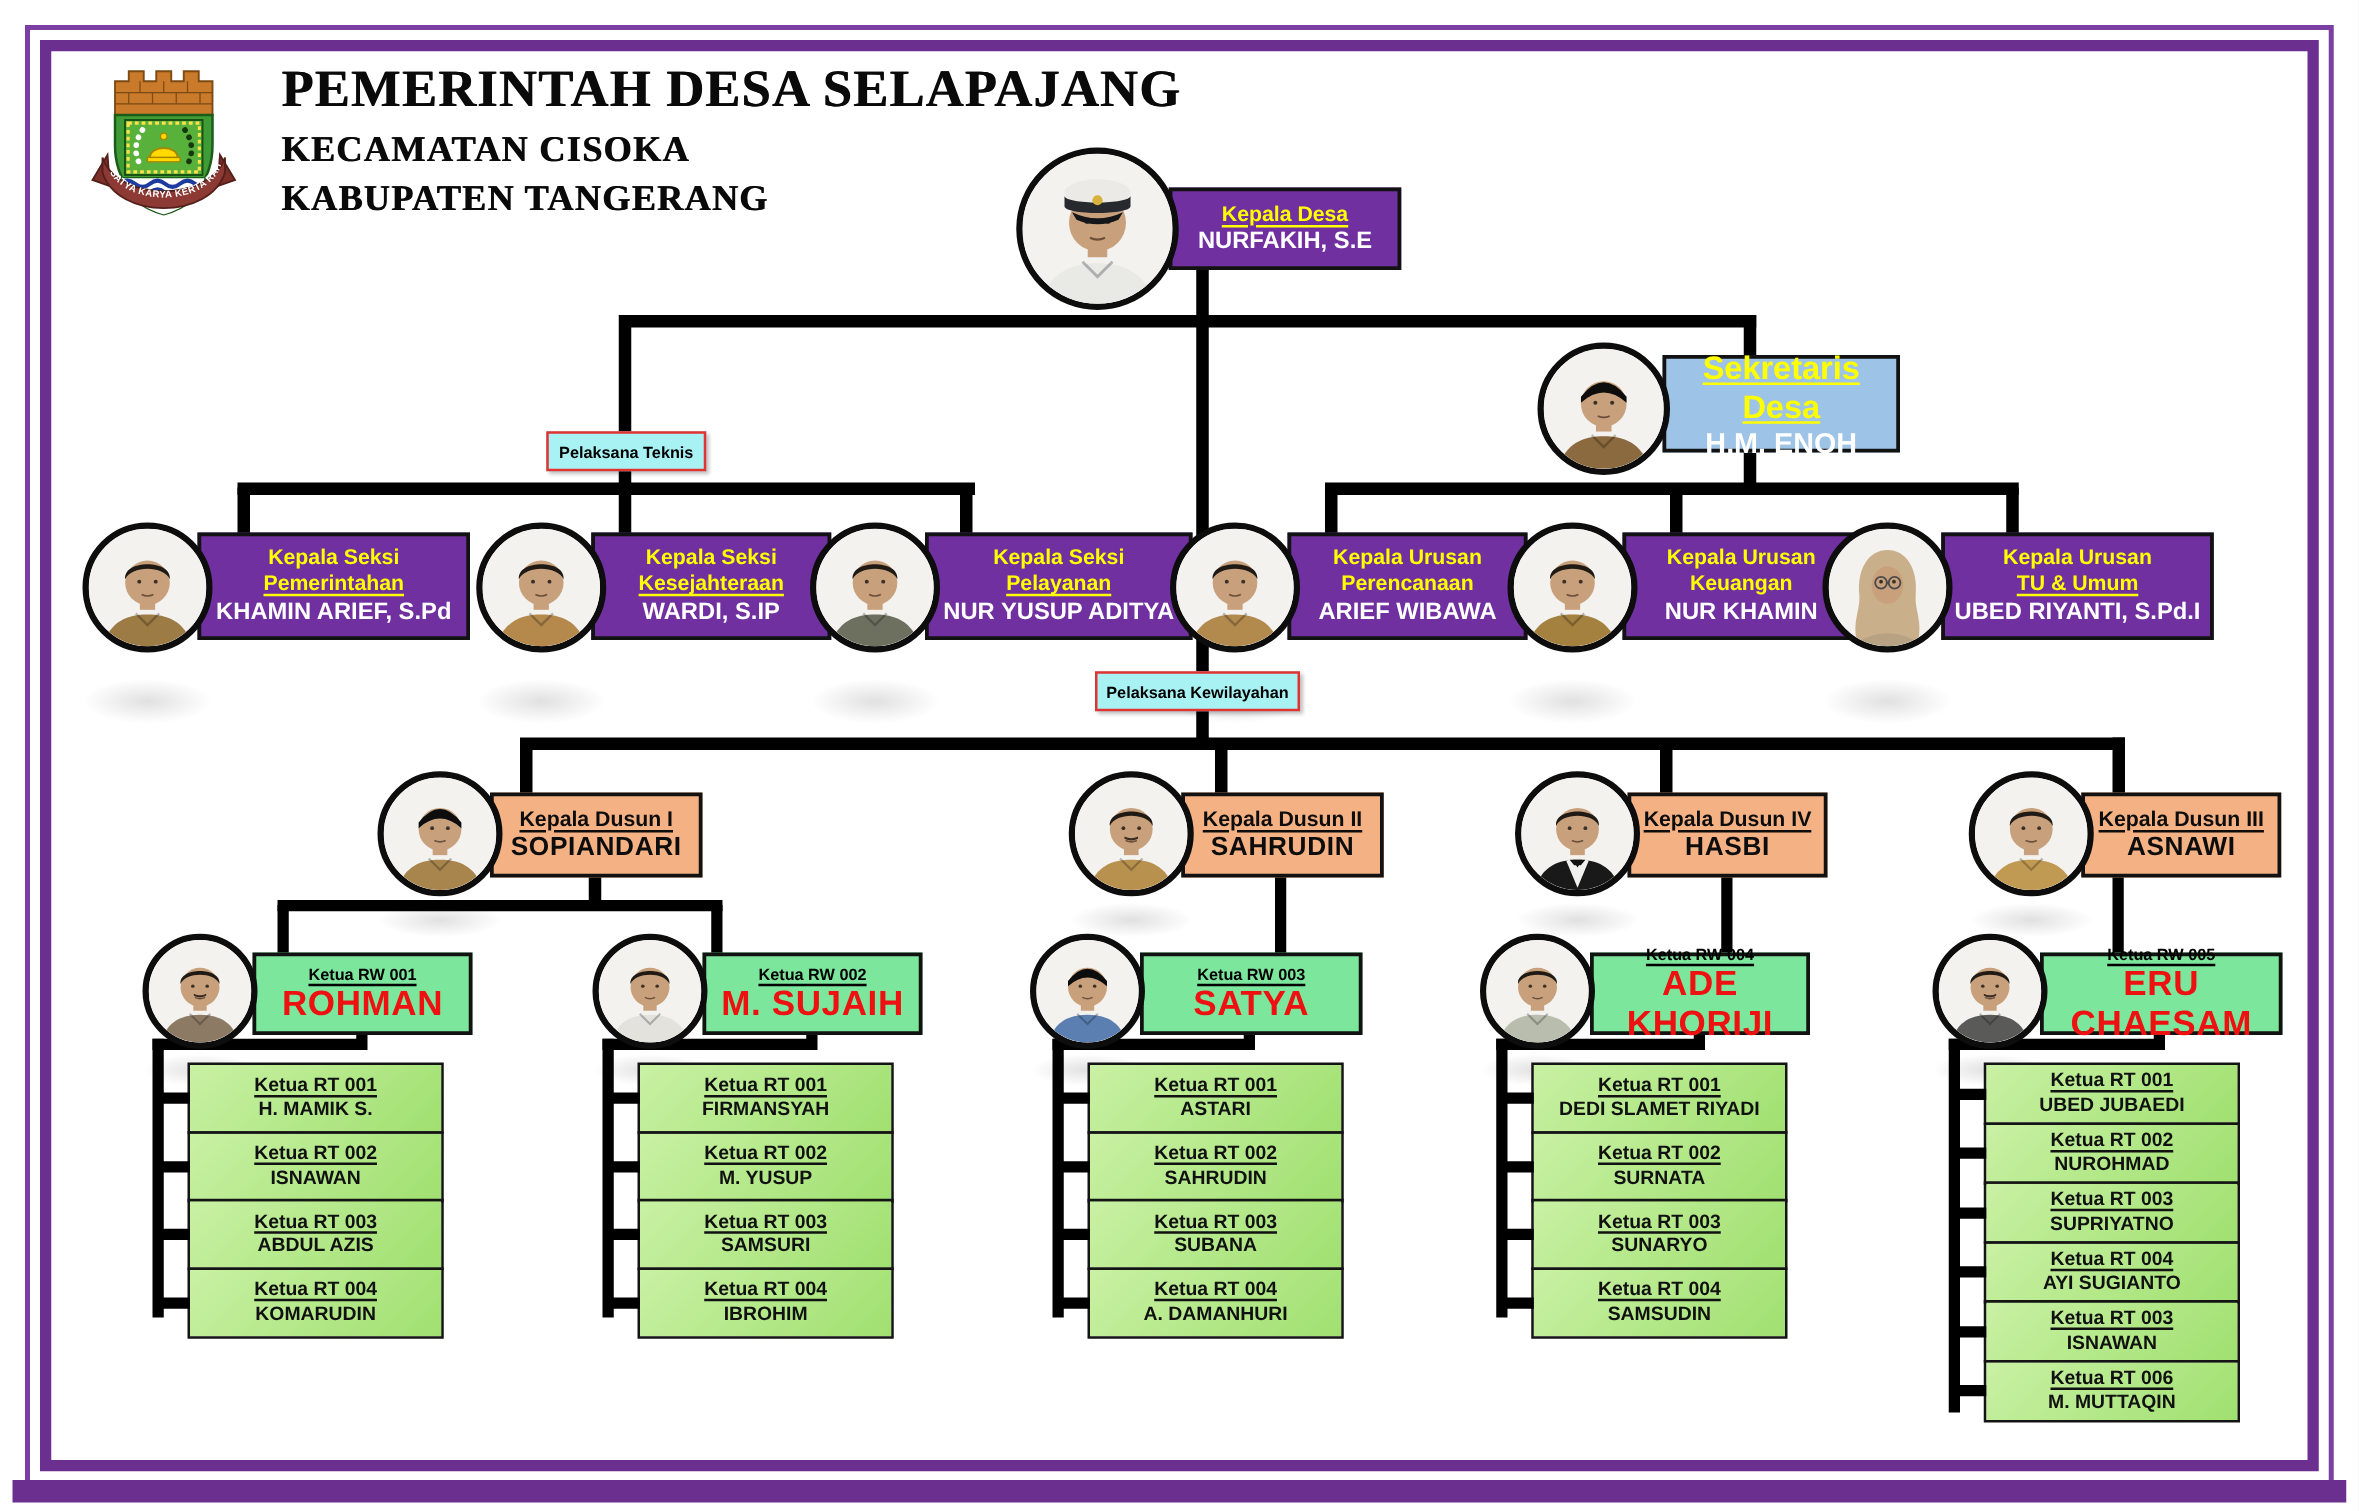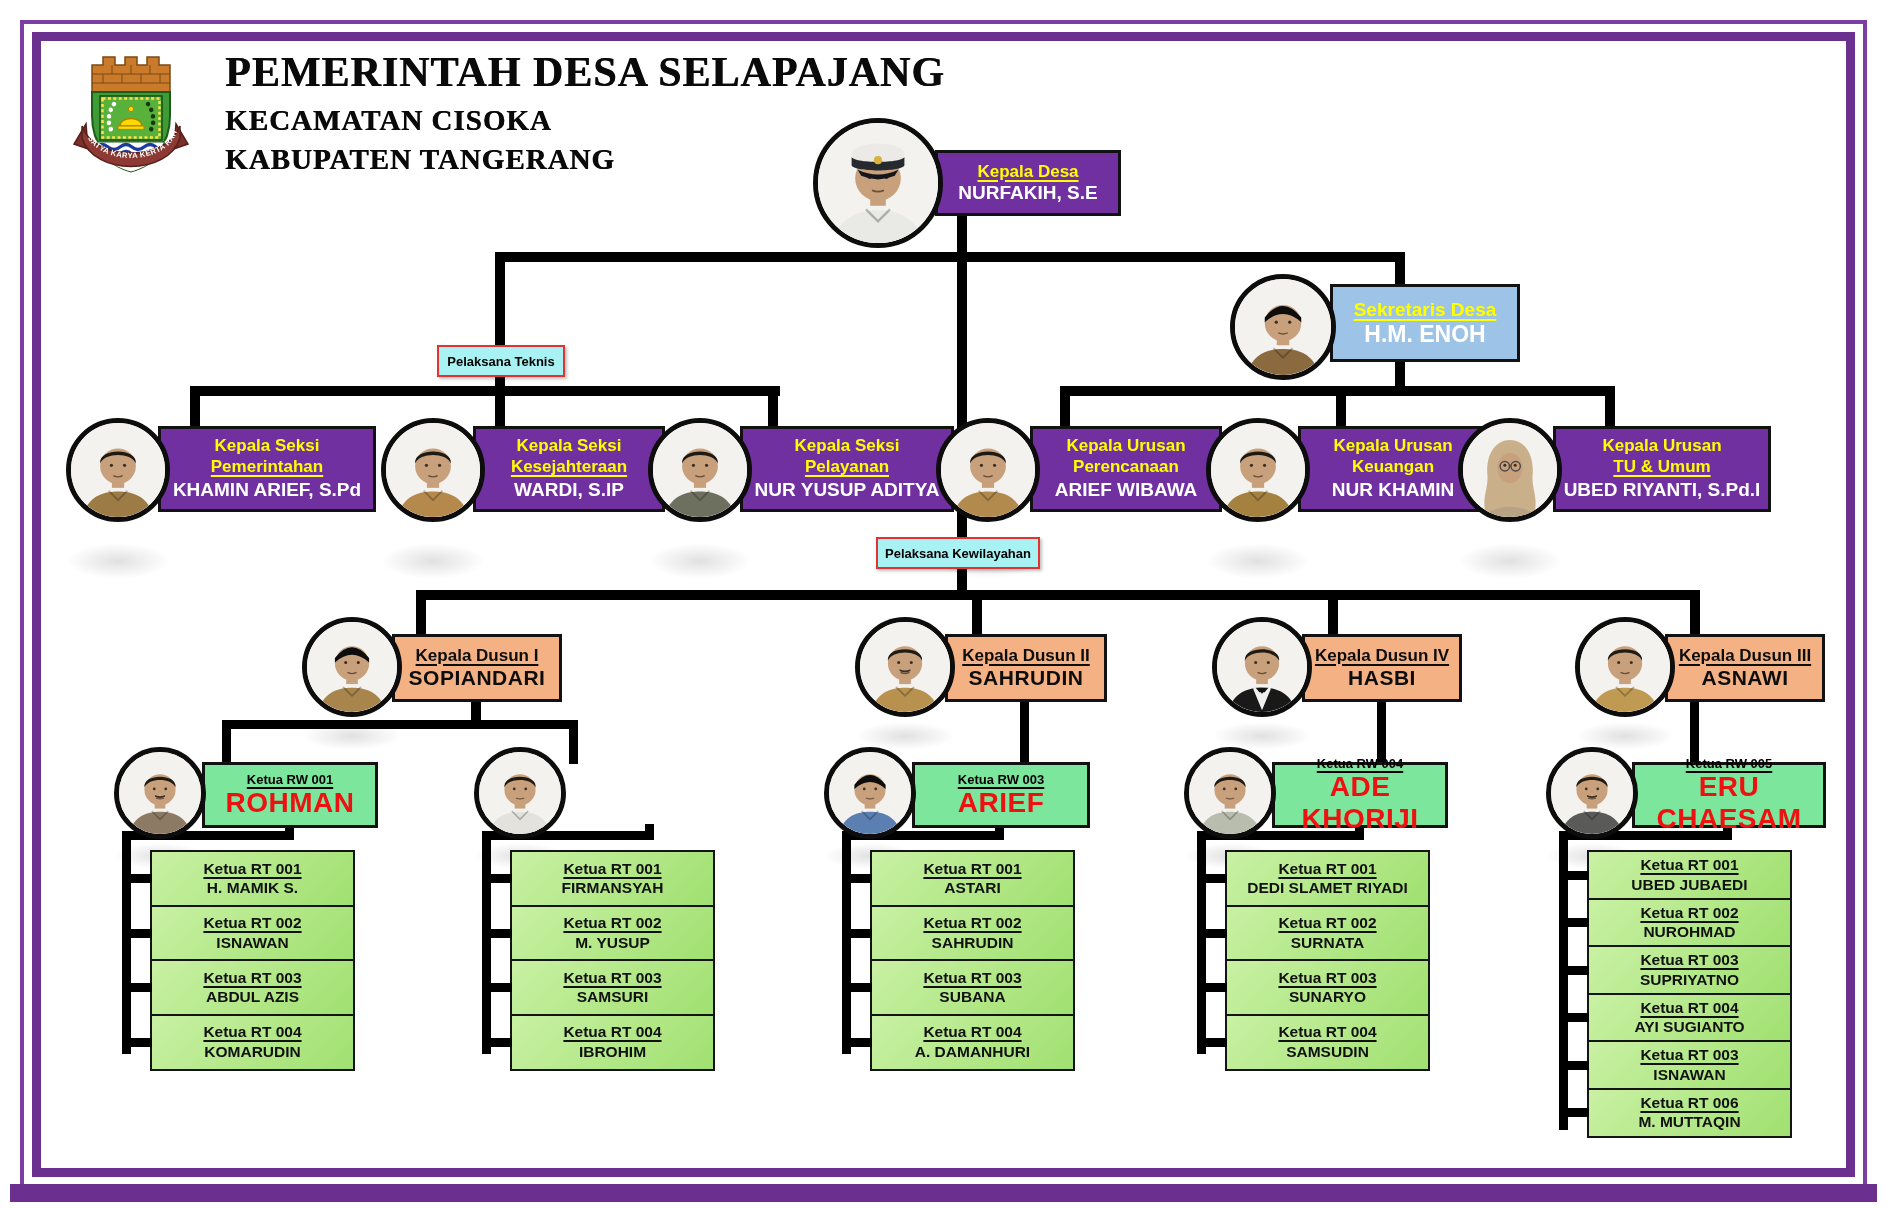--- a/index.html
+++ b/index.html
@@ -22,21 +22,21 @@
         text-align:center;font-weight:bold;z-index:2;border:3px solid #121212;box-sizing:border-box;}
   .purple{background:#7030A0;}
   .blue{background:#9DC3E6;}
   .orange{background:#F4B183;}
   .green{background:#7CE69C;}
   .nt{font-size:17px;line-height:1.25;}
   .nn{font-size:19px;line-height:1.35;}
   .y{color:#FFFF00;} .w{color:#ffffff;} .r{color:#EE1111;}
   .u{text-decoration:underline;text-underline-offset:3px;text-decoration-thickness:2px;}
   .kd-title{font-size:17px;} .kd-name{font-size:19px;}
-  .sek-title{font-size:19px;} .sek-name{font-size:23px;}
+  .sek-title{font-size:26px;} .sek-name{font-size:23px;}
   .dn-title{font-size:17px;color:#0d0d0d;} .dn-name{font-size:21px;color:#0d0d0d;letter-spacing:0.5px;}
   .rw-title{font-size:13px;color:#000000;} .rw-name{font-size:28px;letter-spacing:0.5px;}
   
   .taglabel{position:absolute;z-index:4;background:#A9F2F4;border:2px solid #E23333;
             display:flex;align-items:center;justify-content:center;font-size:13px;font-weight:600;
             color:#000;box-shadow:2px 2px 3px rgba(0,0,0,0.25);box-sizing:border-box;}
   
   .photo{position:absolute;z-index:3;border-radius:50%;}
   .disc{width:100%;height:100%;border-radius:50%;overflow:hidden;border:5px solid #0d0d0d;
         background:#f3f2ef;box-sizing:border-box;}
@@ -463,41 +463,45 @@
             <circle cx="43" cy="45" r="1.7"></circle>
             <circle cx="57" cy="45" r="1.7"></circle>
           </g>
           <path d="M45 56 Q50 58.5 55 56" stroke="#6b4f3a" stroke-width="1.4" fill="none"></path>
           <path d="M44 52.5 Q50 55.5 56 52.5 L56 54.5 Q50 57.5 44 54.5 Z" fill="#3a2d22"></path>
           <path d="M31 43 C29 26 71 26 69 43 C64 31 36 31 31 43 Z" fill="#201a14"></path>
         </svg>
       </div>
     </div>
 
+  <div class="node green" style="left:562px;top:762px;width:176px;height:66px;">
+    <div class="rw-title u">Ketua RW 002</div>
+    <div class="rw-name r">M. SUJAIH</div>
+  </div>
   <div class="photo" style="left:474px;top:747px;width:92px;height:92px;">
       <div class="disc">
         <svg viewBox="0 0 100 100" preserveAspectRatio="xMidYMid slice">
           <rect width="100" height="100" fill="#f3f2ef"></rect>
           <path d="M12 100 C18 78 34 73 50 73 C66 73 82 78 88 100 Z" fill="#e4e2dd"></path>
           <path d="M40 72 L50 82 L60 72" fill="none" stroke="rgba(0,0,0,0.25)" stroke-width="2"></path>
           <rect x="43.5" y="56" width="13" height="13" fill="#c8a17c"></rect>
           <circle cx="50" cy="46" r="19" fill="#c8a17c"></circle>
           <g fill="#3a3026">
             <circle cx="43" cy="45" r="1.7"></circle>
             <circle cx="57" cy="45" r="1.7"></circle>
           </g>
           <path d="M45 56 Q50 58.5 55 56" stroke="#6b4f3a" stroke-width="1.4" fill="none"></path>
           <path d="M31 43 C29 26 71 26 69 43 C64 31 36 31 31 43 Z" fill="#201a14"></path>
         </svg>
       </div>
     </div>
 
   <div class="node green" style="left:912px;top:762px;width:178px;height:66px;">
     <div class="rw-title u">Ketua RW 003</div>
-    <div class="rw-name r">ARIEF</div>
+    <div class="rw-name r">SATYA</div>
   </div>
   <div class="photo" style="left:824px;top:747px;width:92px;height:92px;">
       <div class="disc">
         <svg viewBox="0 0 100 100" preserveAspectRatio="xMidYMid slice">
           <rect width="100" height="100" fill="#f3f2ef"></rect>
           <path d="M12 100 C18 78 34 73 50 73 C66 73 82 78 88 100 Z" fill="#5b7fb0"></path>
           <path d="M40 72 L50 82 L60 72" fill="none" stroke="rgba(0,0,0,0.25)" stroke-width="2"></path>
           <rect x="43.5" y="56" width="13" height="13" fill="#c8a17c"></rect>
           <circle cx="50" cy="46" r="19" fill="#c8a17c"></circle>
           <g fill="#3a3026">

